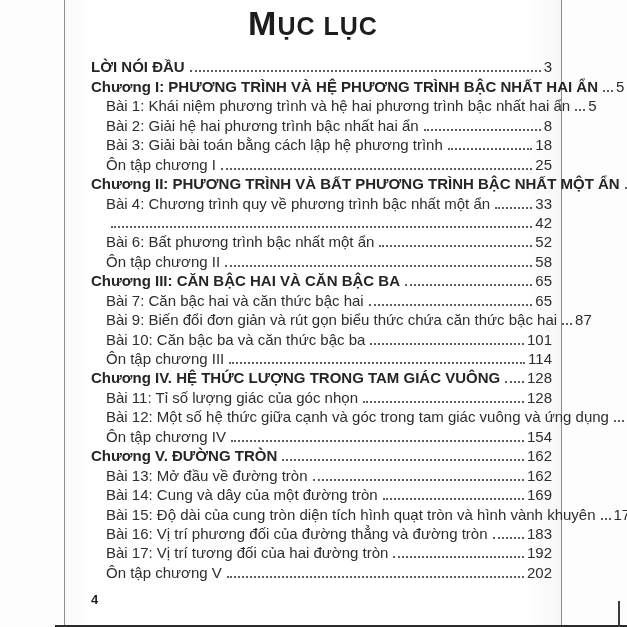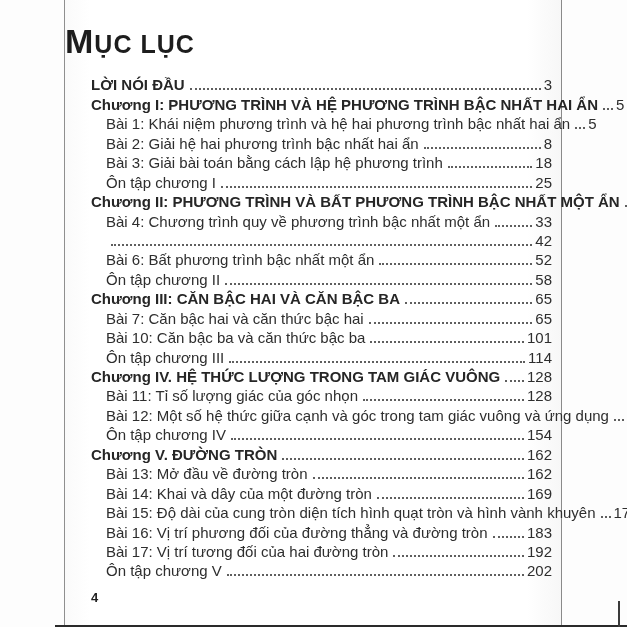--- a/index.html
+++ b/index.html
@@ -19,22 +19,22 @@
   .page {
     position: absolute;
     top: 0; bottom: 0; left: 64px;
     width: 496px;
     border-left: 1px solid #8f8f8f;
     border-right: 1px solid #8a8a8a;
     background: linear-gradient(90deg, #fafafa, #ffffff 5%, #ffffff 93%, #f7f7f7);
     box-sizing: content-box;
   }
   .title {
-    text-align: left;
-    margin-top: 22px;
+    text-align: center;
+    margin-top: 4px;
     color: #1d1d1d;
     font-weight: bold;
     line-height: 38px;
     letter-spacing: 1px;
   }
   .title .initial { font-size: 34px; }
   .title .rest { font-size: 25px; }
   .toc { margin-top: 7px; padding: 0 9px 0 26px; }
   .row {
     display: flex;
@@ -142,20 +142,25 @@
           <span class="label">Chương III: CĂN BẬC HAI VÀ CĂN BẬC BA</span>
           <span class="leader"></span>
           <span class="pagenum">65</span>
         </div>
         <div class="row lesson">
           <span class="label">Bài 7: Căn bậc hai và căn thức bậc hai</span>
           <span class="leader"></span>
           <span class="pagenum">65</span>
         </div>
         <div class="row lesson">
+          <span class="label">Bài 9: Biến đổi đơn giản và rút gọn biểu thức chứa căn thức bậc hai</span>
+          <span class="leader"></span>
+          <span class="pagenum">87</span>
+        </div>
+        <div class="row lesson">
           <span class="label">Bài 10: Căn bậc ba và căn thức bậc ba</span>
           <span class="leader"></span>
           <span class="pagenum">101</span>
         </div>
         <div class="row lesson">
           <span class="label">Ôn tập chương III</span>
           <span class="leader"></span>
           <span class="pagenum">114</span>
         </div>
         <div class="row chapter">
@@ -182,21 +187,21 @@
           <span class="label">Chương V. ĐƯỜNG TRÒN</span>
           <span class="leader"></span>
           <span class="pagenum">162</span>
         </div>
         <div class="row lesson">
           <span class="label">Bài 13: Mở đầu về đường tròn</span>
           <span class="leader"></span>
           <span class="pagenum">162</span>
         </div>
         <div class="row lesson">
-          <span class="label">Bài 14: Khai và dây của một đường tròn</span>
+          <span class="label">Bài 14: Cung và dây của một đường tròn</span>
           <span class="leader"></span>
           <span class="pagenum">169</span>
         </div>
         <div class="row lesson">
           <span class="label">Bài 15: Độ dài của cung tròn diện tích hình quạt tròn và hình vành khuyên</span>
           <span class="leader"></span>
           <span class="pagenum">175</span>
         </div>
         <div class="row lesson">
           <span class="label">Bài 16: Vị trí phương đối của đường thẳng và đường tròn</span>

